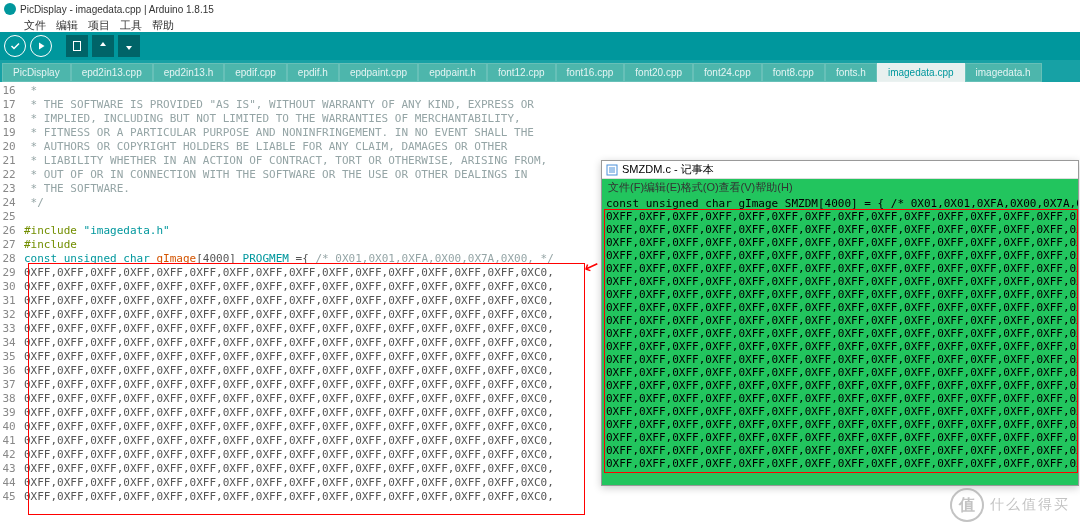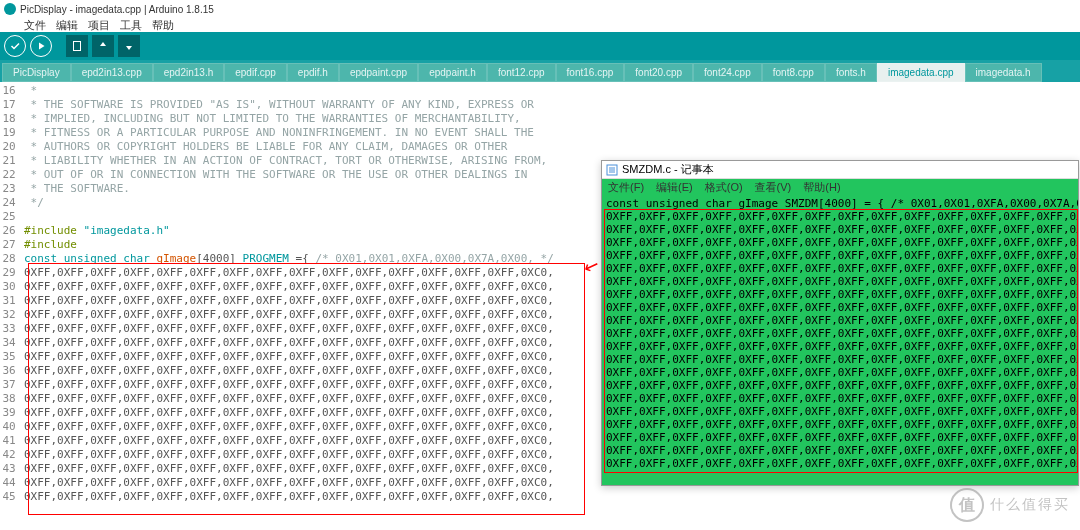--- a/index.html
+++ b/index.html
@@ -20,21 +20,21 @@
 .code { flex: 1; color: #555; }
 .cmt { color: #95a5a6; }
 .kw { color: #00979d; }
 .pp { color: #728e00; }
 .str { color: #00979d; }
 .id { color: #d35400; }
 .red-box { position: absolute; border: 1.5px solid red; pointer-events: none; }
 .arrow { position: absolute; color: red; font-size: 18px; pointer-events: none; transform: rotate(20deg); }
 .notepad { position: absolute; left: 601px; top: 160px; width: 478px; height: 326px; background: #22c55e; border: 1px solid #999; box-shadow: 0 2px 8px rgba(0,0,0,0.2); font-size: 11px; }
 .np-title { height: 18px; background: #fff; border-bottom: 1px solid #ddd; display: flex; align-items: center; padding-left: 4px; gap: 4px; }
-.np-menu { height: 16px; display: flex; gap: 12px; padding-left: 6px; font-size: 11px; color: #333; align-items: center; }
+.np-menu { height: 16px; display: flex; padding-left: 6px; font-size: 11px; color: #333; align-items: center; }
 .np-body { font-family: Consolas, monospace; font-size: 11px; line-height: 13px; padding: 2px 4px; color: #000; white-space: pre; overflow: hidden; }
 .watermark { position: absolute; right: 10px; bottom: 8px; display: flex; align-items: center; gap: 6px; opacity: 0.5; }
 .wm-circle { width: 34px; height: 34px; border: 2px solid #888; border-radius: 50%; display: flex; align-items: center; justify-content: center; font-size: 16px; color: #888; font-weight: bold; }
 .wm-text { font-size: 14px; color: #888; letter-spacing: 2px; font-weight: 500; }
 </style>
 </head>
 <body>
 
 <div class="titlebar">
   <span class="titlebar-icon"></span>

